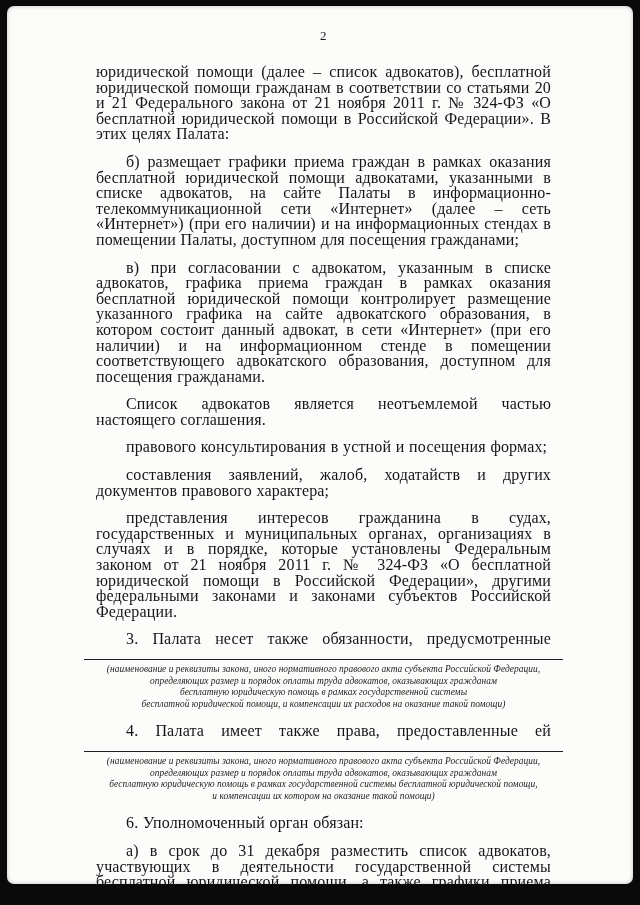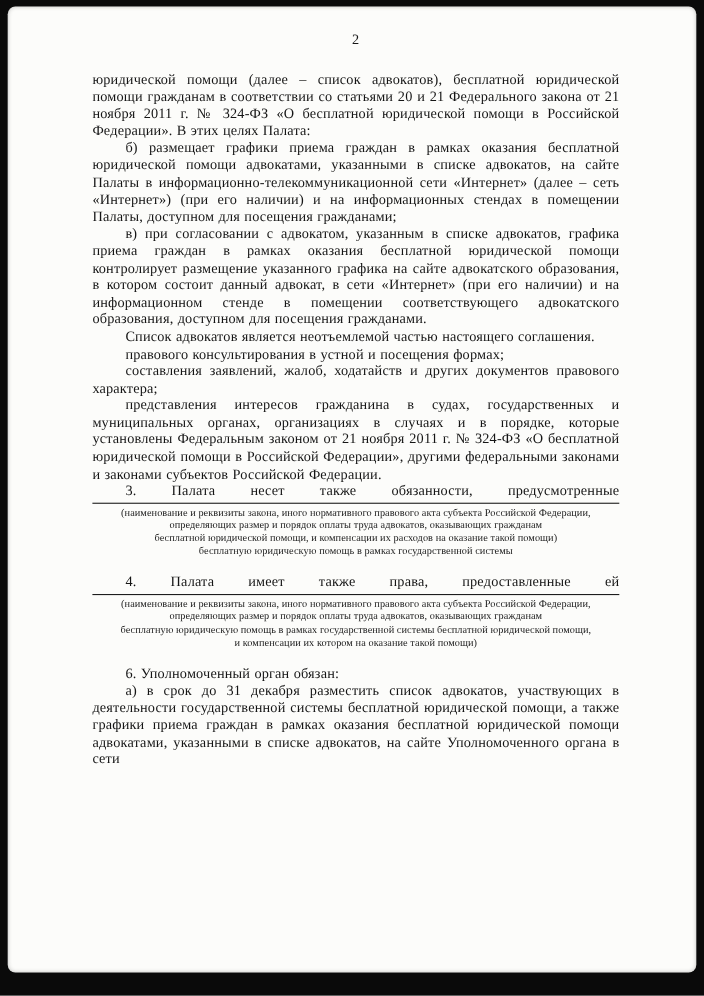--- a/index.html
+++ b/index.html
@@ -31,41 +31,42 @@
     padding: 16px 70px 10px 77px;
     color: #151515;
   }
   .page-number {
     text-align: center;
     font-size: 13px;
     margin: 6px 0 20px 0;
     letter-spacing: 0.3px;
   }
   .para {
-    margin: 0;
-    font-size: 13px;
+    margin: 12px;
+    font-size: 16px;
     line-height: 15.6px;
     text-align: justify;
     letter-spacing: 0.15px;
     word-spacing: 0.5px;
   }
   .para.indent { text-indent: 30px; }
   .para.spread { text-align-last: justify; }
   .rule {
     border-top: 1.2px solid #1d1d1d;
     height: 0;
     margin: 3px 0 4px 0;
   }
   .caption {
     font-size: 9.4px;
     line-height: 11.6px;
     text-align: center;
     letter-spacing: 0.05px;
     margin: 0 0 13px 0;
     color: #1b1b1b;
+    font-style: italic;
   }
 </style>
 </head>
 <body>
 
 <div class="scan-frame"></div>
 
 <div class="page">
   <div class="page-inner">
     <div class="page-number">2</div>
@@ -75,22 +76,22 @@
         <p class="para indent">в) при согласовании с адвокатом, указанным в списке адвокатов, графика приема граждан в рамках оказания бесплатной юридической помощи контролирует размещение указанного графика на сайте адвокатского образования, в котором состоит данный адвокат, в сети «Интернет» (при его наличии) и на информационном стенде в помещении соответствующего адвокатского образования, доступном для посещения гражданами.</p>
         <p class="para indent">Список адвокатов является неотъемлемой частью настоящего соглашения.</p>
         <p class="para indent">правового консультирования в устной и посещения формах;</p>
         <p class="para indent">составления заявлений, жалоб, ходатайств и других документов правового характера;</p>
         <p class="para indent">представления интересов гражданина в судах, государственных и муниципальных органах, организациях в случаях и в порядке, которые установлены Федеральным законом от 21 ноября 2011 г. № 324-ФЗ «О бесплатной юридической помощи в Российской Федерации», другими федеральными законами и законами субъектов Российской Федерации.</p>
         <p class="para indent spread">3. Палата несет также обязанности, предусмотренные</p>
         <div class="rule"></div>
         <div class="caption">
           <div>(наименование и реквизиты закона, иного нормативного правового акта субъекта Российской Федерации,</div>
           <div>определяющих размер и порядок оплаты труда адвокатов, оказывающих гражданам</div>
+          <div>бесплатную юридическую помощь в рамках государственной системы</div>
           <div>бесплатной юридической помощи, и компенсации их расходов на оказание такой помощи)</div>
-          <div>бесплатную юридическую помощь в рамках государственной системы</div>
         </div>
         <p class="para indent spread">4. Палата имеет также права, предоставленные ей</p>
         <div class="rule"></div>
         <div class="caption">
           <div>(наименование и реквизиты закона, иного нормативного правового акта субъекта Российской Федерации,</div>
           <div>определяющих размер и порядок оплаты труда адвокатов, оказывающих гражданам</div>
           <div>бесплатную юридическую помощь в рамках государственной системы бесплатной юридической помощи,</div>
           <div>и компенсации их котором на оказание такой помощи)</div>
         </div>
         <p class="para indent">6. Уполномоченный орган обязан:</p>

